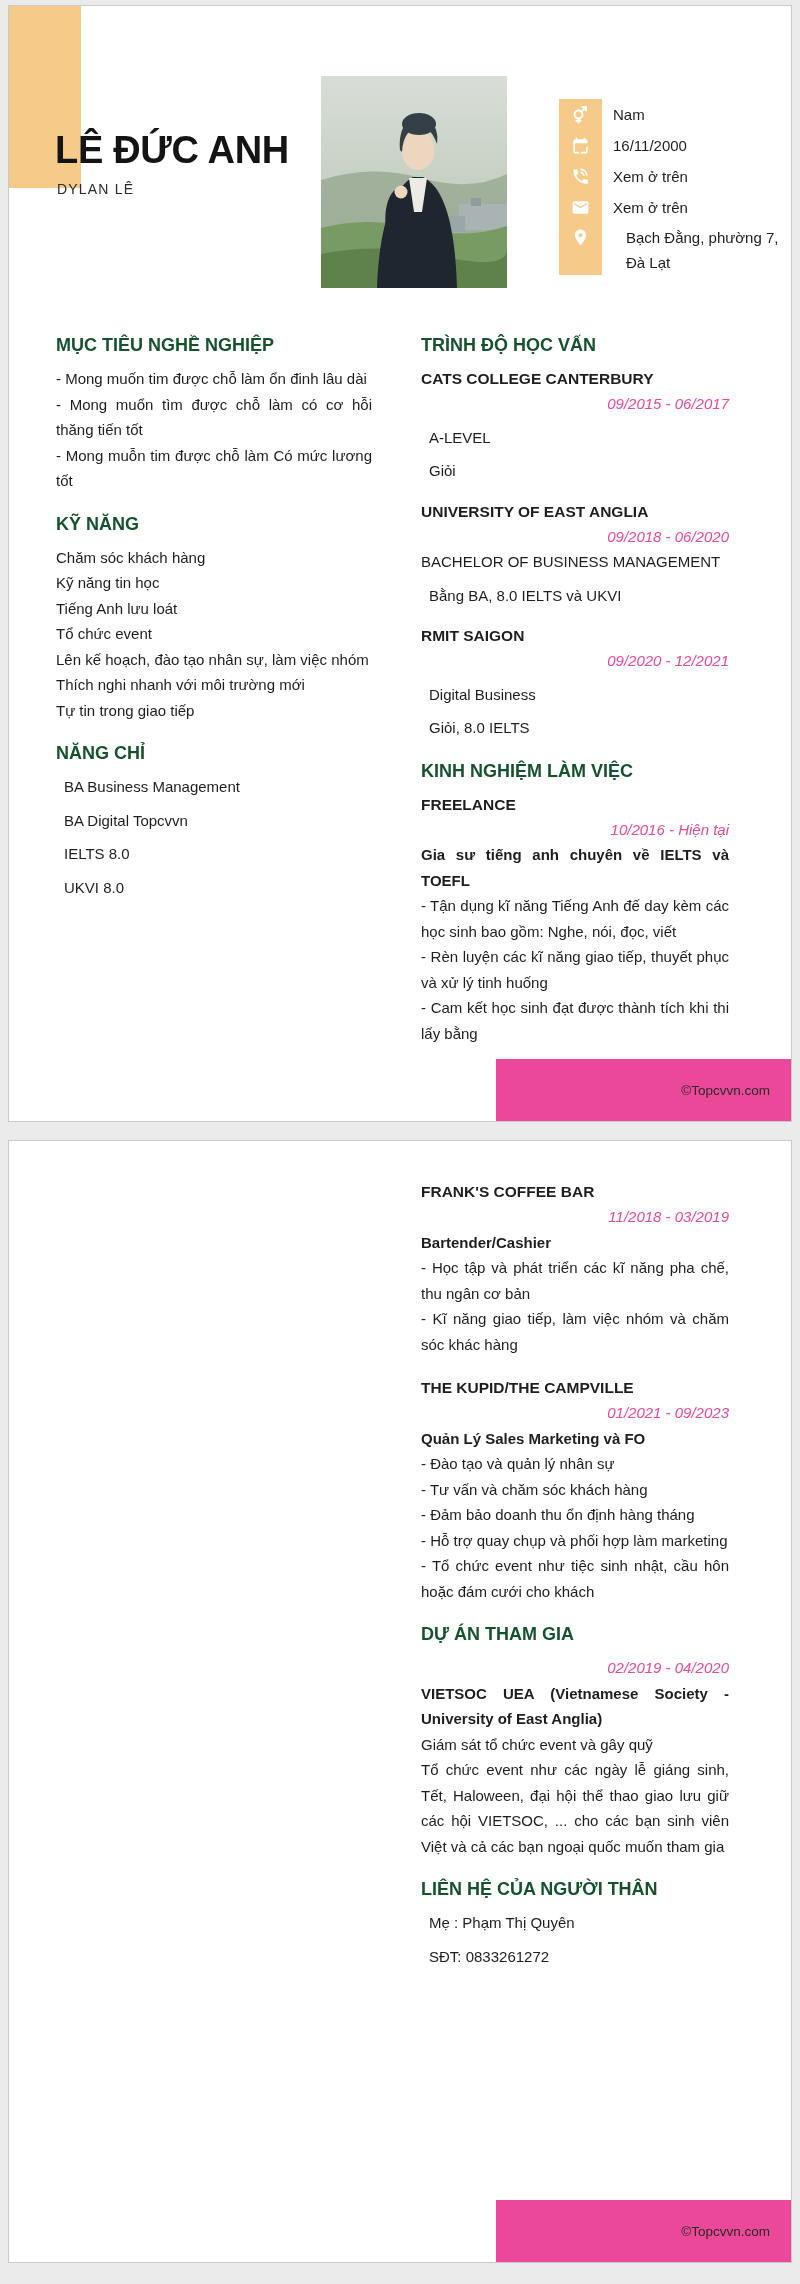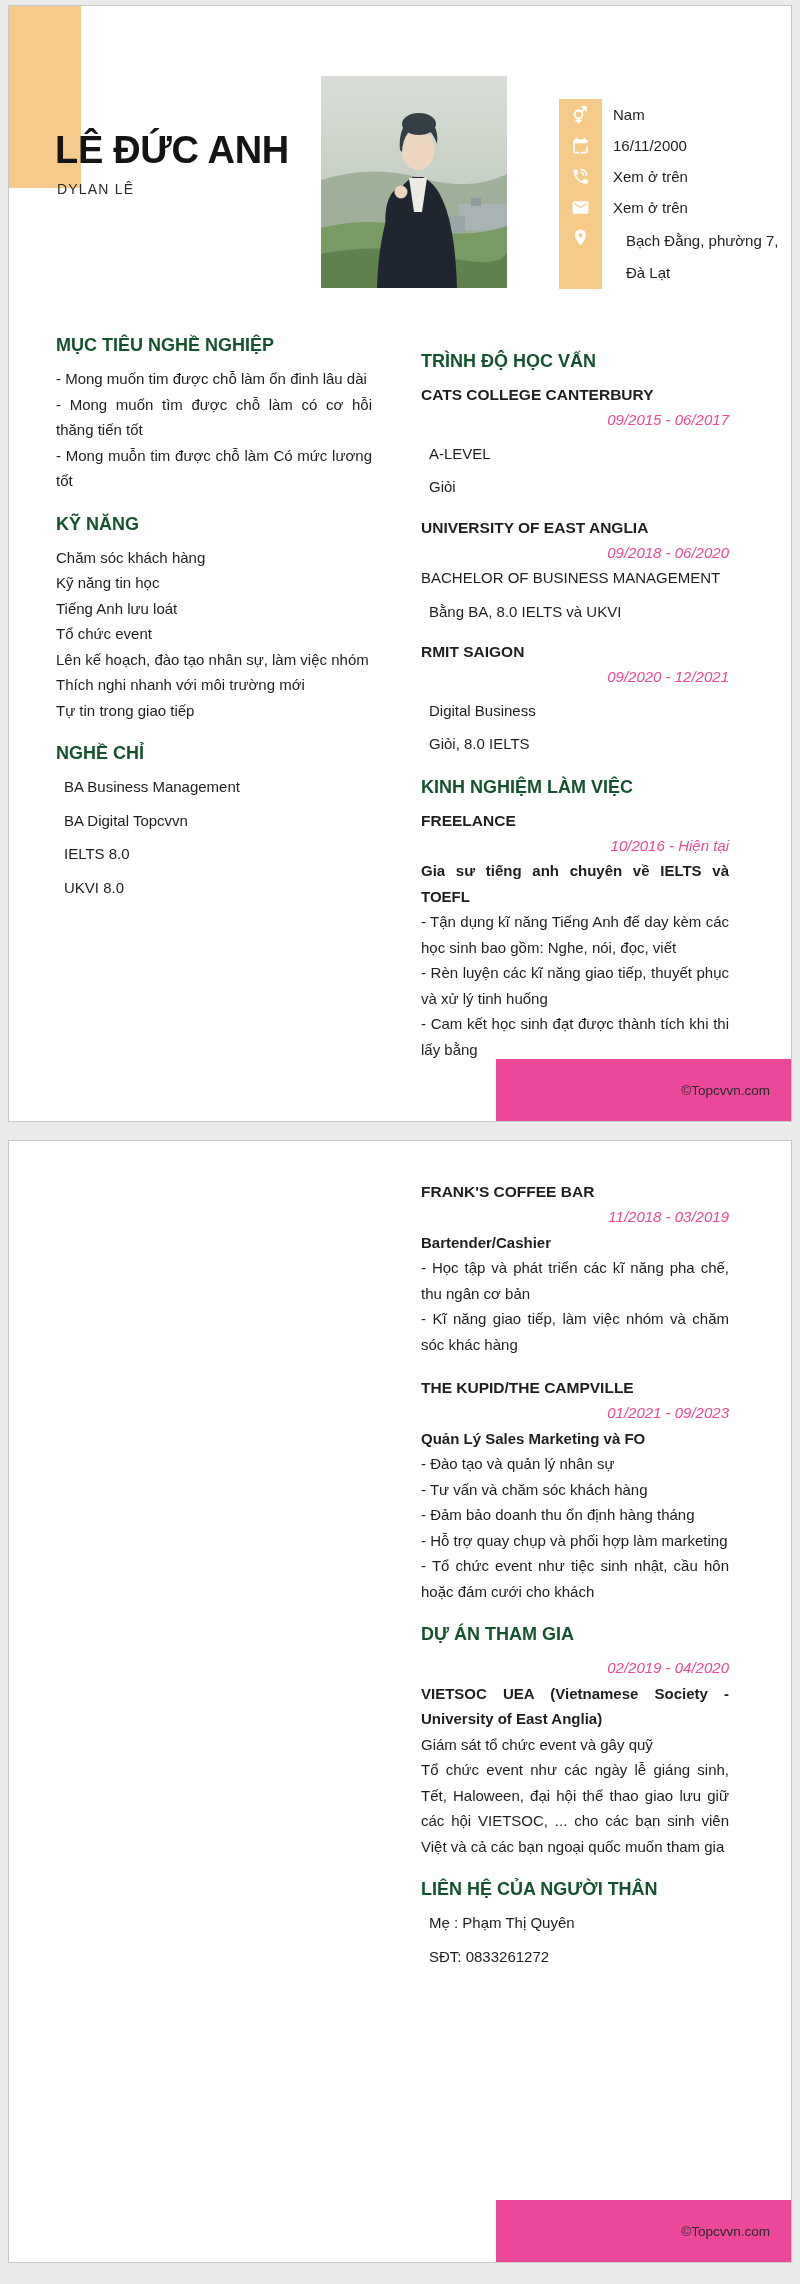--- a/index.html
+++ b/index.html
@@ -25,25 +25,25 @@
 
   .photo{position:absolute;left:312px;top:70px;width:186px;height:212px;overflow:hidden;}
   .photo svg{display:block;width:100%;height:100%;}
 
   .contact{position:absolute;left:550px;top:93px;width:232px;}
   .c-row{display:flex;align-items:stretch;}
   .c-ico{flex:none;width:43px;background:#f6ca88;display:flex;align-items:center;justify-content:center;}
   .c-row--tall .c-ico{align-items:flex-start;padding-top:5px;box-sizing:border-box;}
   .c-ico svg{width:19px;height:19px;}
   .c-txt{padding-left:11px;font-size:15px;line-height:31px;color:#1e1e1e;width:172px;}
-  .c-row--tall .c-txt{line-height:32px;padding-top:2px;padding-left:24px;}
+  .c-row--tall .c-txt{line-height:25px;padding-top:2px;padding-left:24px;}
 
   
   .col-left{position:absolute;left:47px;top:327px;width:316px;}
-  .col-right{position:absolute;left:412px;top:343px;width:308px;}
+  .col-right{position:absolute;left:412px;top:327px;width:308px;}
   .col-page2{position:absolute;left:412px;top:38px;width:308px;}
 
   .sec-title{font-size:18px;font-weight:bold;color:#14532d;margin:0 0 9px;line-height:24px;}
   .sec-gap{margin-top:18px;}
   .body-text{font-size:15px;line-height:25.5px;text-align:justify;margin:0;}
   .plain-line{font-size:15px;line-height:25.5px;margin:8px;}
   .entry{margin-bottom:15px;}
   .entry:last-child{margin-bottom:0;}
   .entry-name{font-size:15.5px;font-weight:bold;line-height:25px;text-align:justify;}
   .entry-date{font-size:15px;font-style:italic;line-height:25.5px;color:#ec4899;text-align:right;}
@@ -153,21 +153,21 @@
 
     <h2 class="sec-title sec-gap">KỸ NĂNG</h2>
     <p class="body-text">Chăm sóc khách hàng</p>
     <p class="body-text">Kỹ năng tin học</p>
     <p class="body-text">Tiếng Anh lưu loát</p>
     <p class="body-text">Tổ chức event</p>
     <p class="body-text">Lên kế hoạch, đào tạo nhân sự, làm việc nhóm</p>
     <p class="body-text">Thích nghi nhanh với môi trường mới</p>
     <p class="body-text">Tự tin trong giao tiếp</p>
 
-    <h2 class="sec-title sec-gap">NGHỀ CHỈ</h2>
+    <h2 class="sec-title sec-gap">NĂNG CHỈ</h2>
     <p class="plain-line">BA Business Management</p>
     <p class="plain-line">BA Digital Topcvvn</p>
     <p class="plain-line">IELTS 8.0</p>
     <p class="plain-line">UKVI 8.0</p>
   </div>
 
   <div class="col-right">
     <h2 class="sec-title">TRÌNH ĐỘ HỌC VẤN</h2>
 
     <div class="entry">

